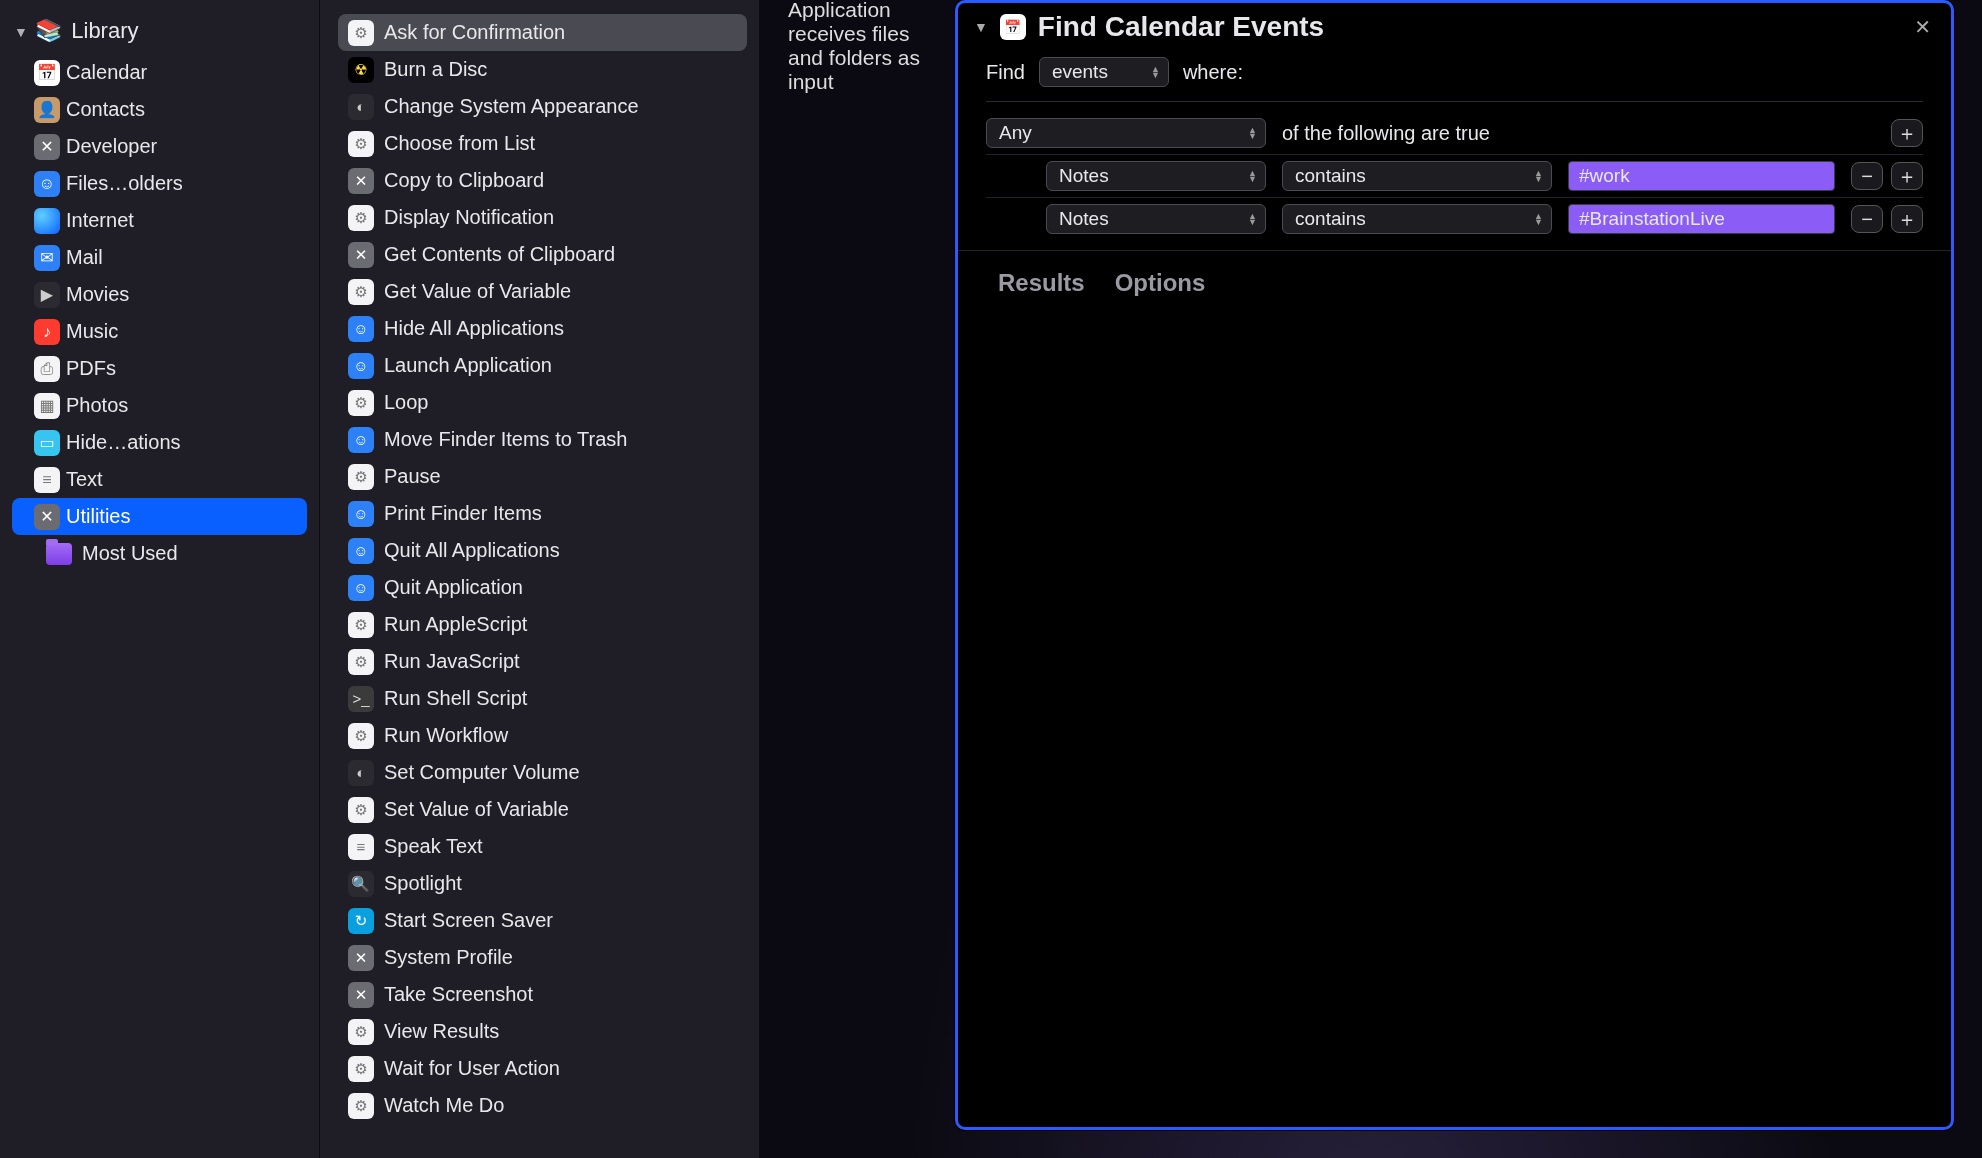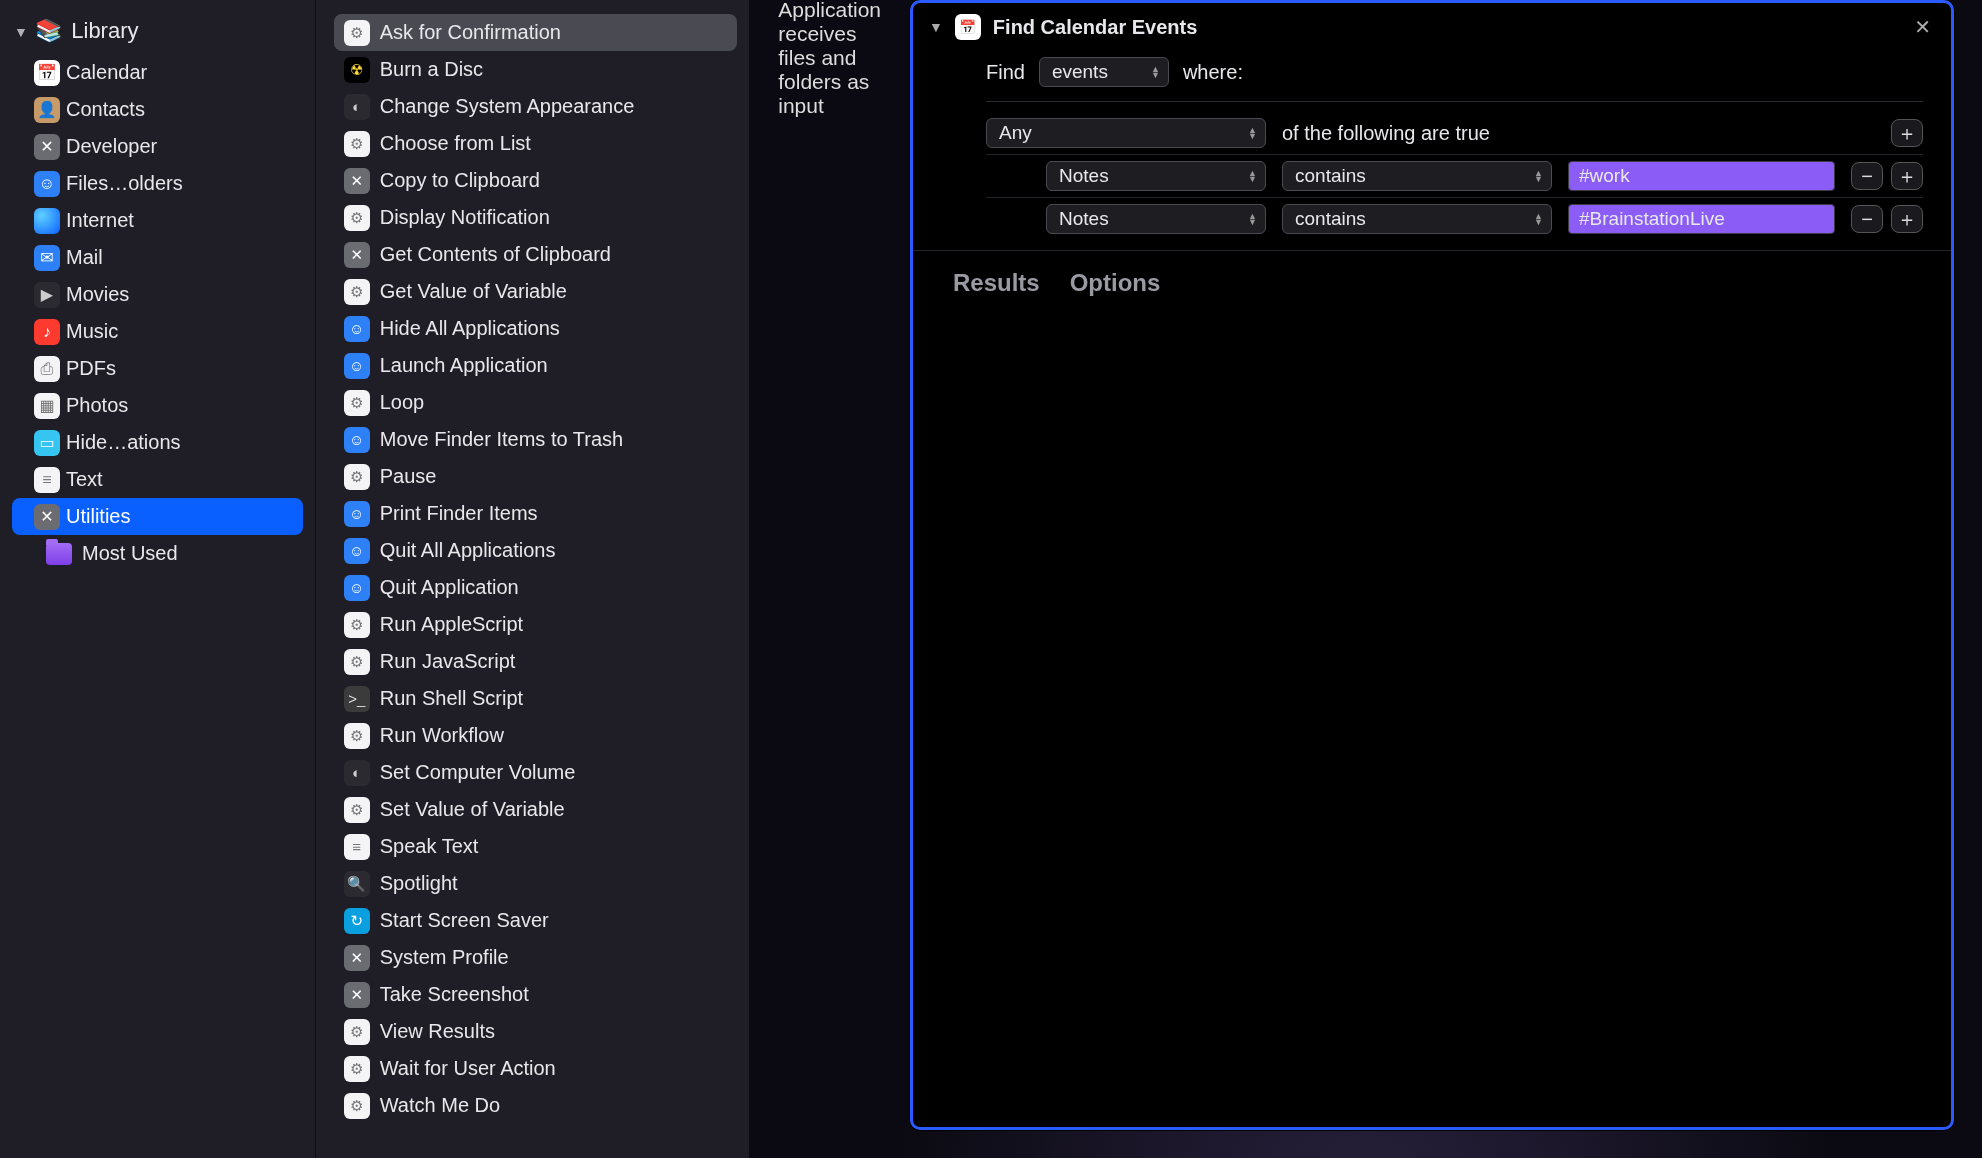--- a/index.html
+++ b/index.html
@@ -150,31 +150,30 @@
     gap: 12px;
     padding: 8px 16px;
   }
   .wf-head .tri2 { color:#aaa;font-size:14px;cursor:pointer; }
   .wf-head .calic {
     width:26px;height:26px;background:#fff;border-radius:6px;
     display:flex;align-items:center;justify-content:center;
     font-size:14px;
   }
   .wf-head h2 {
-    font-size: 20px;
+    font-size: 28px;
     font-weight: 600;
     flex:1;
   }
   .wf-head .closex {
     color:#aaa;font-size:20px;cursor:pointer;padding:4px;
   }
 
   .wf-body {
     padding: 6px 28px 0 28px;
-    margin-left: 45px;
   }
 
   .find-line {
     display:flex;align-items:center;gap:14px;
     padding-bottom: 14px;
   }
   .sel {
     display:inline-flex;align-items:center;justify-content:space-between;
     background:#1e1e22;
     border:1px solid #4a4a52;

